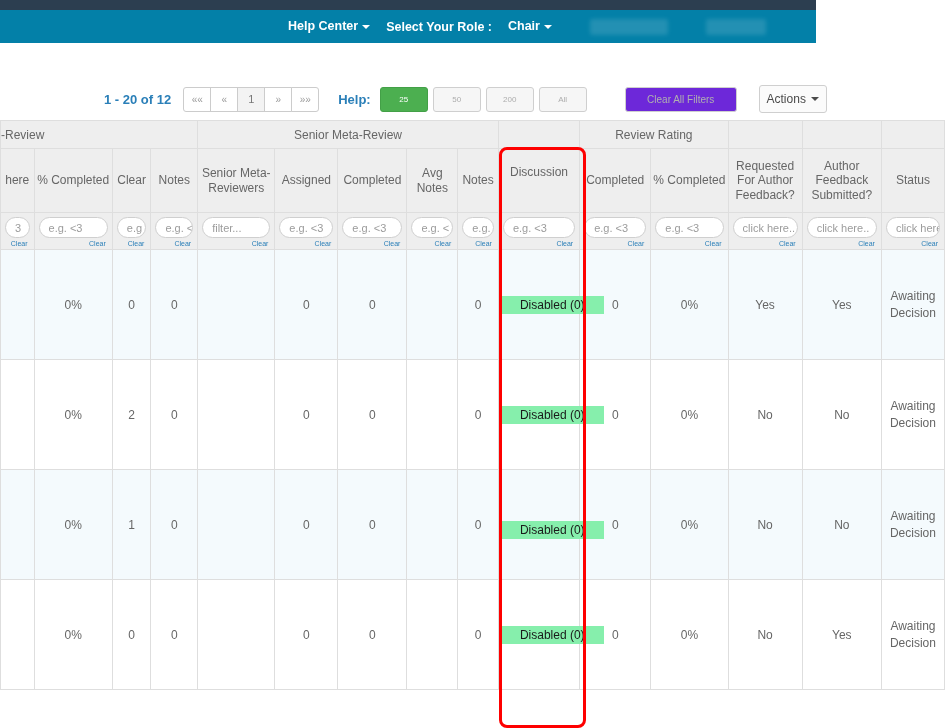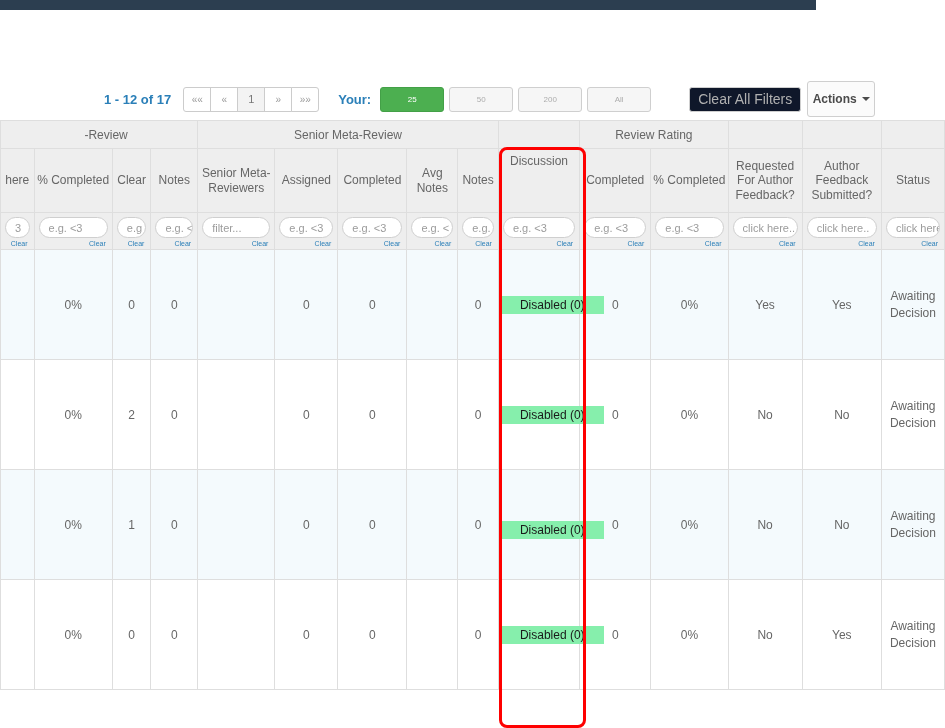--- a/index.html
+++ b/index.html
@@ -69,39 +69,39 @@
   }
   .pager-btn:first-child { margin-left: 0; border-radius: 3px 0 0 3px; }
   .pager-btn:last-child { border-radius: 0 3px 3px 0; }
   .pager-btn.current { background: #f3f3f3; color: #777; font-size: 11px; }
 
   .showlabel {
     color: #2a7fb8; font-size: 13px; font-weight: bold;
     margin-left: 19px; margin-right: 9px;
   }
   .show-btn {
-    width: 64px; height: 25px;
+    width: 48px; height: 25px;
     border: 1px solid #cfcfcf; background: #f6f6f6;
     border-radius: 3px; color: #adadad; font-size: 8px;
     display: flex; align-items: center; justify-content: center;
     margin-right: 5px;
   }
   .show-btn.active {
     background: #4caf50; border-color: #43a047; color: #ffffff;
   }
   .tb-btn {
-    height: 25px; border: 1px solid #cfcfcf; background: #0f172a;
-    border-radius: 3px; color: #b0b0b0; font-size: 14px;
+    height: 25px; border: 1px solid #cfcfcf; background: #6d28d9;
+    border-radius: 3px; color: #b0b0b0; font-size: 10px;
     display: flex; align-items: center; justify-content: center;
     padding: 0 10px; white-space: nowrap;
   }
   .tb-btn.clearfilters { width: 112px; margin-left: 33px; }
   .tb-btn.actions {
-    margin-left: 6px; width: 68px; height: 36px;
-    color: #4b4b4b; font-size: 12px; background: #fbfbfb; font-weight: bold;
+    margin-left: 22px; width: 68px; height: 28px;
+    color: #4b4b4b; font-size: 12px; background: #fbfbfb;
   }
   .caret-dark {
     display: inline-block; width: 0; height: 0;
     border-left: 4px solid transparent;
     border-right: 4px solid transparent;
     border-top: 4px solid #4b4b4b;
     margin-left: 5px; vertical-align: middle;
   }
 
   
@@ -153,31 +153,40 @@
     pointer-events: none;
   }
 </style>
 </head>
 <body>
 
 <div id="app">
 
   <div class="topstrip"></div>
 
+  <div class="navbar">
+    <div class="nav-items">
+      <span class="nav-link"><span>Help Center</span><i class="caret"></i></span>
+      <span class="nav-label">Select Your Role :</span>
+      <span class="nav-link"><span>Chair</span><i class="caret"></i></span>
+      <span class="redacted r1"></span>
+      <span class="redacted r2"></span>
+    </div>
+  </div>
 
   <div class="toolbar">
-    <span class="pagecount">1 - 12 of 17</span>
+    <span class="pagecount">1 - 20 of 12</span>
     <div class="pager">
       <div class="pager-btn">««</div>
       <div class="pager-btn">«</div>
       <div class="pager-btn current">1</div>
       <div class="pager-btn">»</div>
       <div class="pager-btn">»»</div>
     </div>
-    <span class="showlabel">Your:</span>
+    <span class="showlabel">Help:</span>
     <div class="show-btn active">25</div>
     <div class="show-btn">50</div>
     <div class="show-btn">200</div>
     <div class="show-btn">All</div>
     <div class="tb-btn clearfilters">Clear All Filters</div>
     <div class="tb-btn actions">
         <span>Actions</span>
         <i class="caret-dark"></i>
       </div>
   </div>
@@ -196,39 +205,39 @@
           <col style="width:40px">
         <col style="width:80px">
         <col style="width:70px">
           <col style="width:76px">
         <col style="width:73px">
           <col style="width:78px">
           <col style="width:62px">
       </colgroup>
       <thead>
         <tr class="grouprow">
-          <th colspan="4" style="text-align:center;padding-left:16px">-Review</th>
+          <th colspan="4" style="text-align:left;padding-left:0">-Review</th>
           <th colspan="5">Senior Meta-Review</th>
           <th></th>
           <th colspan="2">Review Rating</th>
           <th></th>
           <th></th>
           <th></th>
         </tr>
         <tr class="labelrow">
           <th>here</th>
           <th>% Completed</th>
           <th>Clear</th>
           <th>Notes</th>
           <th>Senior Meta-Reviewers</th>
           <th>Assigned</th>
           <th>Completed</th>
           <th>Avg Notes</th>
           <th>Notes</th>
-          <th style="vertical-align:top;padding-top:5px">Discussion</th>
+          <th style="vertical-align:top;padding-top:16px">Discussion</th>
           <th>Completed</th>
           <th>% Completed</th>
           <th>Requested For Author Feedback?</th>
           <th>Author Feedback Submitted?</th>
           <th>Status</th>
         </tr>
         <tr class="filterrow">
           <td>
             <div class="filt-input">3</div>
             <div class="clearlink">Clear</div>

